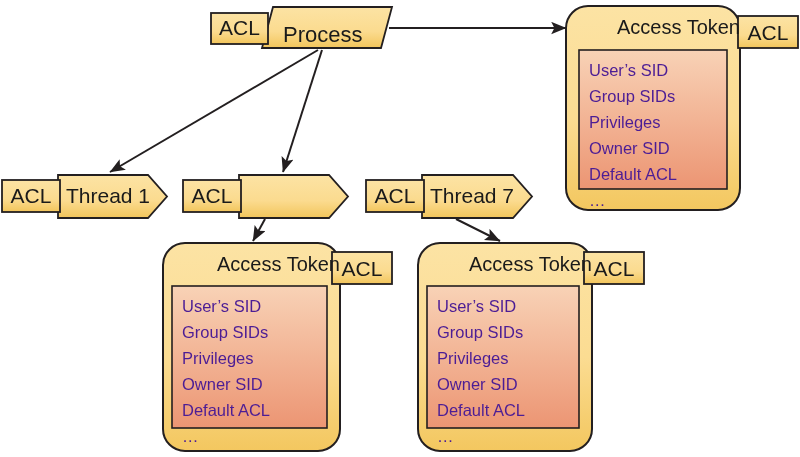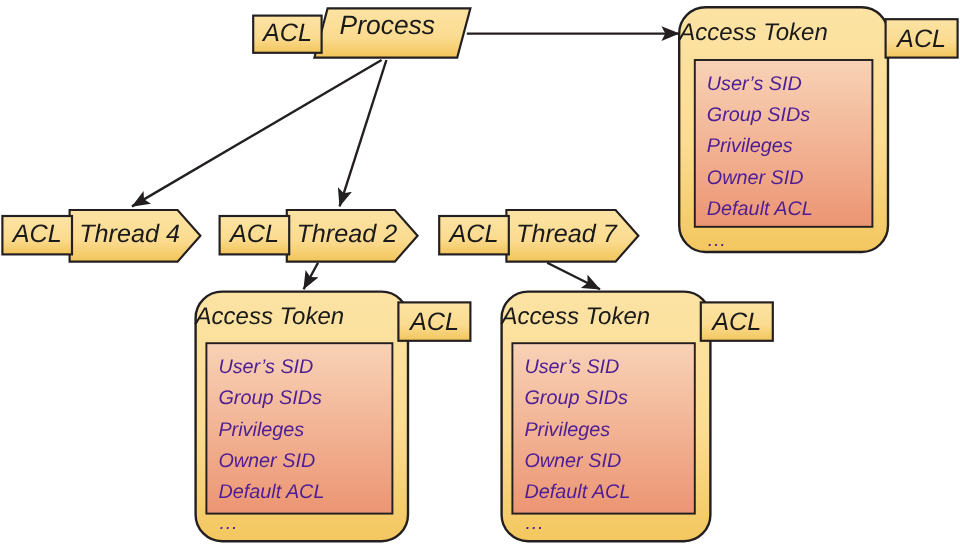--- a/index.html
+++ b/index.html
@@ -9,21 +9,20 @@
   }
   body {
     font-family: "Liberation Sans", sans-serif;
   }
   #canvas {
     position: relative;
     width: 800px;
     height: 457px;
     background: #ffffff;
     overflow: hidden;
-    font-style: italic;
   }
   svg.layer {
     position: absolute;
     left: 0;
     top: 0;
     width: 800px;
     height: 457px;
   }
   #shape-layer { z-index: 1; }
   #arrow-layer { z-index: 2; }
@@ -41,21 +40,21 @@
     text-align: center;
   }
   .lbl-proc {
     font-size: 22px;
   }
   .lbl-thread {
     font-size: 21px;
   }
   .lbl-token-title {
     font-size: 20px;
-    text-align: left;
+    text-align: right;
   }
   .token-fields {
     position: absolute;
     z-index: 4;
     font-size: 16.5px;
     line-height: 26px;
     color: #4c1d95;
     pointer-events: none;
   }
   .token-fields div { white-space: nowrap; }
@@ -132,27 +131,26 @@
     <line x1="318" y1="50" x2="110" y2="172" stroke="#231f20" stroke-width="2" marker-end="url(#arrowhead)"></line>
 
     <line x1="322" y1="50" x2="283" y2="172" stroke="#231f20" stroke-width="2" marker-end="url(#arrowhead)"></line>
 
     <line x1="265" y1="219" x2="253" y2="241" stroke="#231f20" stroke-width="2" marker-end="url(#arrowhead)"></line>
 
     <line x1="456" y1="219" x2="500" y2="241" stroke="#231f20" stroke-width="2" marker-end="url(#arrowhead)"></line>
   </svg>
 
   <div class="lbl lbl-acl" style="left:211px; top:16px; width:57px;">ACL</div>
-  <div class="lbl lbl-proc" style="left:283px; top:8px;">Process</div>
+  <div class="lbl lbl-proc" style="left:283px; top:22px;">Process</div>
 
   <div class="lbl lbl-acl" style="left:2px; top:184px; width:58px;">ACL</div>
-  <div class="lbl lbl-thread" style="left:66px; top:184px;">Thread 4</div>
+  <div class="lbl lbl-thread" style="left:66px; top:184px;">Thread 1</div>
 
   <div class="lbl lbl-acl" style="left:183px; top:184px; width:58px;">ACL</div>
-  <div class="lbl lbl-thread" style="left:247px; top:184px;">Thread 2</div>
 
   <div class="lbl lbl-acl" style="left:366px; top:184px; width:58px;">ACL</div>
   <div class="lbl lbl-thread" style="left:430px; top:184px;">Thread 7</div>
 
   <div class="lbl lbl-token-title" style="left:566px; top:16px; width:174px;">Access Token</div>
   <div class="lbl lbl-acl" style="left:738px; top:21px; width:60px;">ACL</div>
   <div class="token-fields" style="left:589px; top:57px;">
     <div>User’s SID</div>
     <div>Group SIDs</div>
     <div>Privileges</div>

